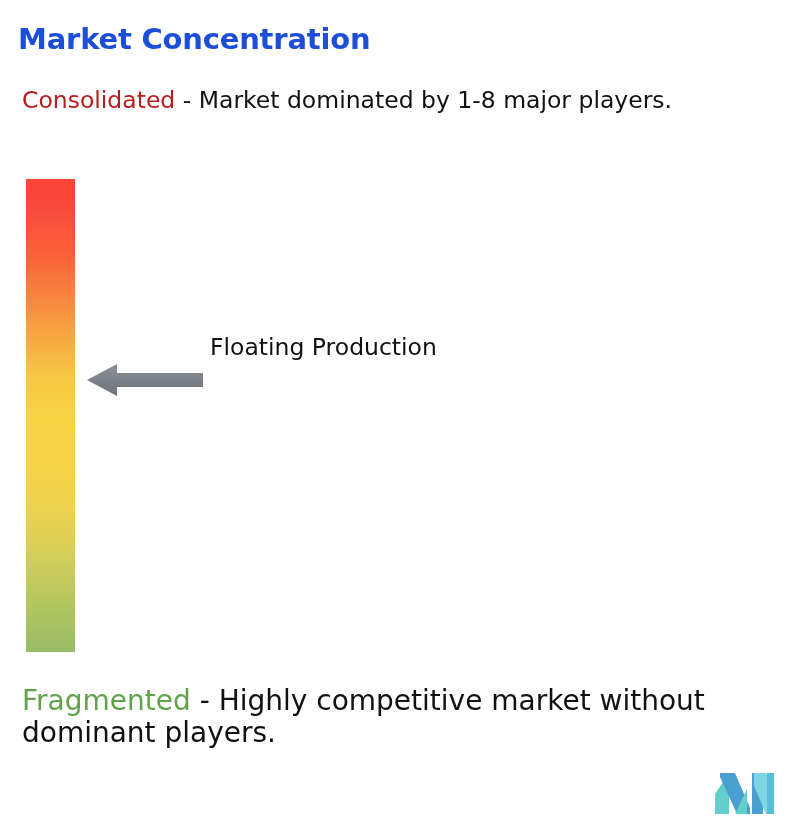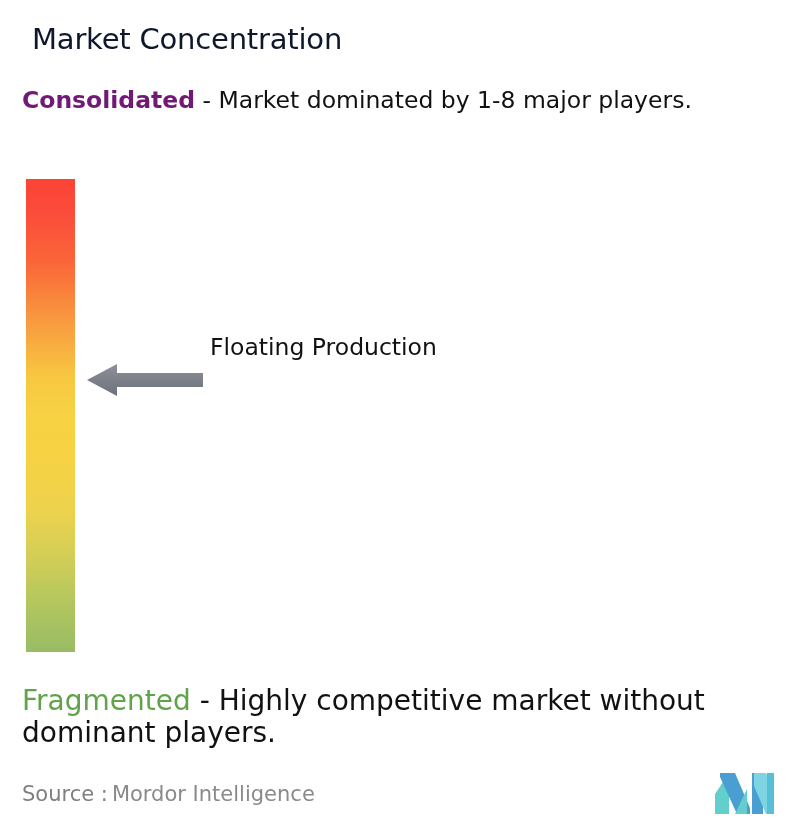--- a/index.html
+++ b/index.html
@@ -19,43 +19,42 @@
   .page {
     position: relative;
     width: 796px;
     height: 834px;
     background: #ffffff;
   }
 
   
   .title {
     position: absolute;
-    left: 32px;
+    left: 18px;
     top: 20px;
     font-size: 29px;
     line-height: 38px;
-    font-weight: 400;
-    color: #0f172a;
+    font-weight: 700;
+    color: #1d4ed8;
     letter-spacing: -0.2px;
     white-space: nowrap;
   }
 
   
   .desc-top {
     position: absolute;
     left: 22px;
     top: 84px;
     width: 752px;
     font-size: 23.5px;
     line-height: 32px;
     color: #111111;
   }
   .lbl-consolidated {
-    color: #701a75;
-    font-weight: bold;
+    color: #b91c1c;
   }
   .lbl-fragmented {
     color: #61a34b;
   }
 
   
   .gradient-bar {
     position: absolute;
     left: 26px;
     top: 179px;
@@ -159,23 +158,20 @@
   </div>
 
   <div class="market-label">
     <div>Floating Production</div>
   </div>
 
   <div class="desc-bottom">
     <span class="lbl-fragmented">Fragmented</span><span> - Highly competitive market without dominant players.</span>
   </div>
 
-  <div class="source">
-    <span>Source :</span><span class="source-value">Mordor Intelligence</span>
-  </div>
 
   <div class="logo">
     <svg width="62" height="48" viewBox="0 0 62 48" xmlns="http://www.w3.org/2000/svg">
 
       <path d="M 1,46 L 1,26 L 15,5 L 15,46 Z" fill="#62cfcc"></path>
 
       <path d="M 6,5 L 21,5 L 36,40 L 36,46 L 23,46 L 6,9 Z" fill="#4a9ed1"></path>
 
       <path d="M 21,46 L 33,21 L 33,46 Z" fill="#62cfcc"></path>
 

